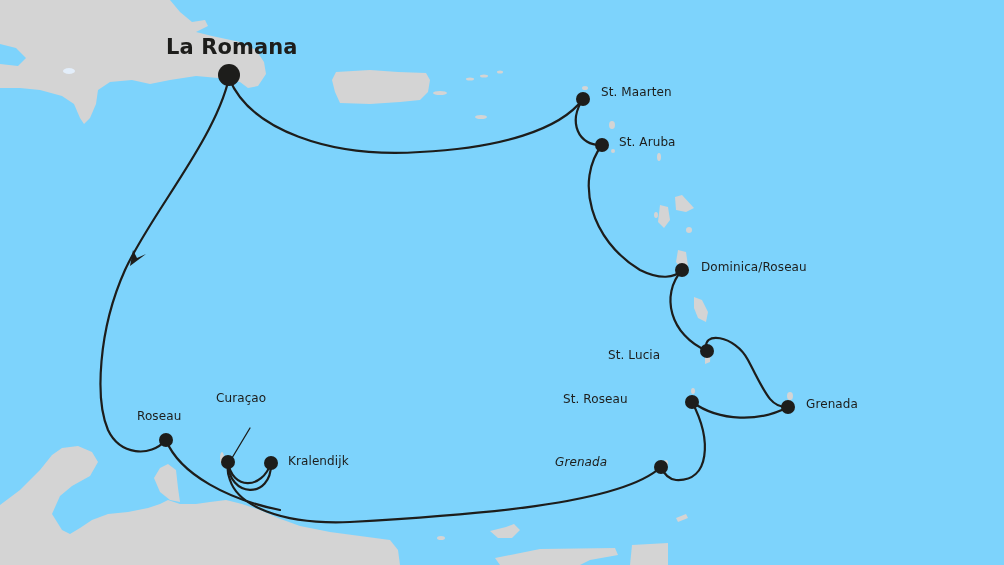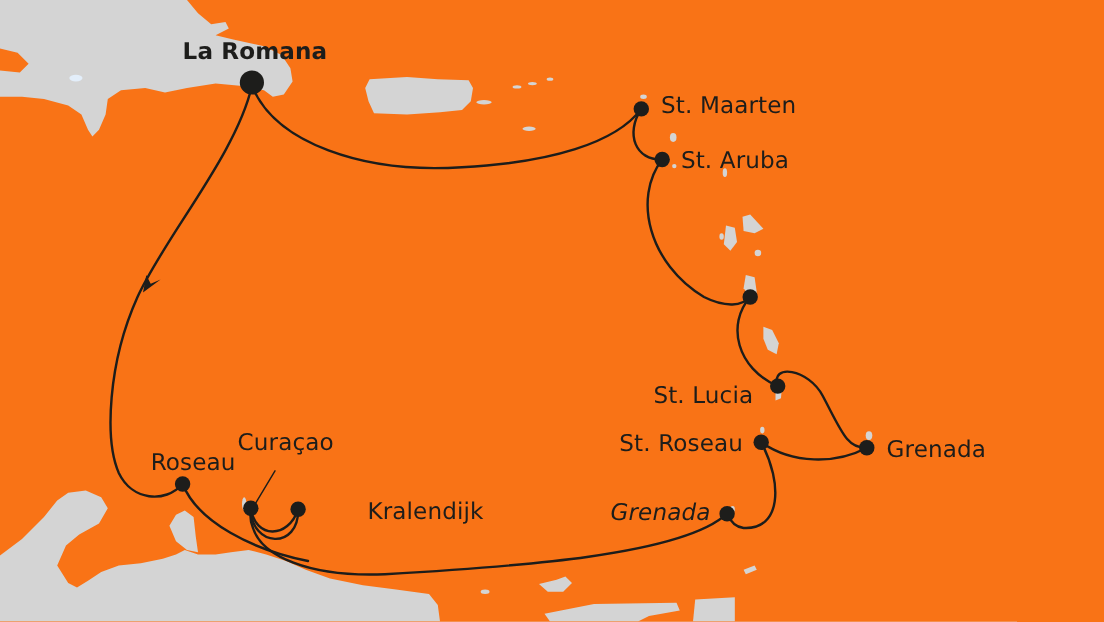--- a/index.html
+++ b/index.html
@@ -1,19 +1,19 @@
 <!DOCTYPE html>
 <html><head>
   <meta charset="utf-8">
   <style>
     html, body { margin: 0; padding: 0; }
     body { width: 1004px; height: 565px; overflow: hidden; background: #e3eefa; font-family: "DejaVu Sans", sans-serif; }
-    .map { position: relative; width: 1004px; height: 565px; background: #f97316; }
+    .map { position: relative; width: 1004px; height: 565px; background: #7dd3fc; }
     .map svg { position: absolute; left: 0; top: 0; }
-    .label { position: absolute; font-size: 21px; color: #1d1d1b; white-space: nowrap; line-height: 1; letter-spacing: 0.1px; }
+    .label { position: absolute; font-size: 12px; color: #1d1d1b; white-space: nowrap; line-height: 1; letter-spacing: 0.1px; }
     .label.start { font-weight: bold; font-size: 21px; }
   </style>
 </head>
 <body>
 
 <div class="map">
   <svg width="1004" height="565" viewBox="0 0 1004 565">
 
     <g fill="#d4d4d4">
 
@@ -95,20 +95,21 @@
       <circle cx="661" cy="467" r="7"></circle>
       <circle cx="228" cy="462" r="7"></circle>
       <circle cx="271" cy="463" r="7"></circle>
       <circle cx="166" cy="440" r="7"></circle>
     </g>
   </svg>
 
   <div class="label start" style="left:166px; top:37px;">La Romana</div>
   <div class="label" style="left:601px; top:86px;">St. Maarten</div>
   <div class="label" style="left:619px; top:136px;">St. Aruba</div>
-  <div class="label" style="left:594px; top:349px;">St. Lucia</div>
+  <div class="label" style="left:701px; top:261px;">Dominica/Roseau</div>
+  <div class="label" style="left:608px; top:349px;">St. Lucia</div>
   <div class="label" style="left:563px; top:393px;">St. Roseau</div>
   <div class="label" style="left:806px; top:398px;">Grenada</div>
   <div class="label" style="left:555px; top:456px;font-style:italic;">Grenada</div>
   <div class="label" style="left:137px; top:410px;">Roseau</div>
   <div class="label" style="left:216px; top:392px;">Curaçao</div>
-  <div class="label" style="left:288px; top:455px;margin-left:46px;">Kralendijk</div>
+  <div class="label" style="left:288px; top:455px;">Kralendijk</div>
 </div>
 
 </body></html>

